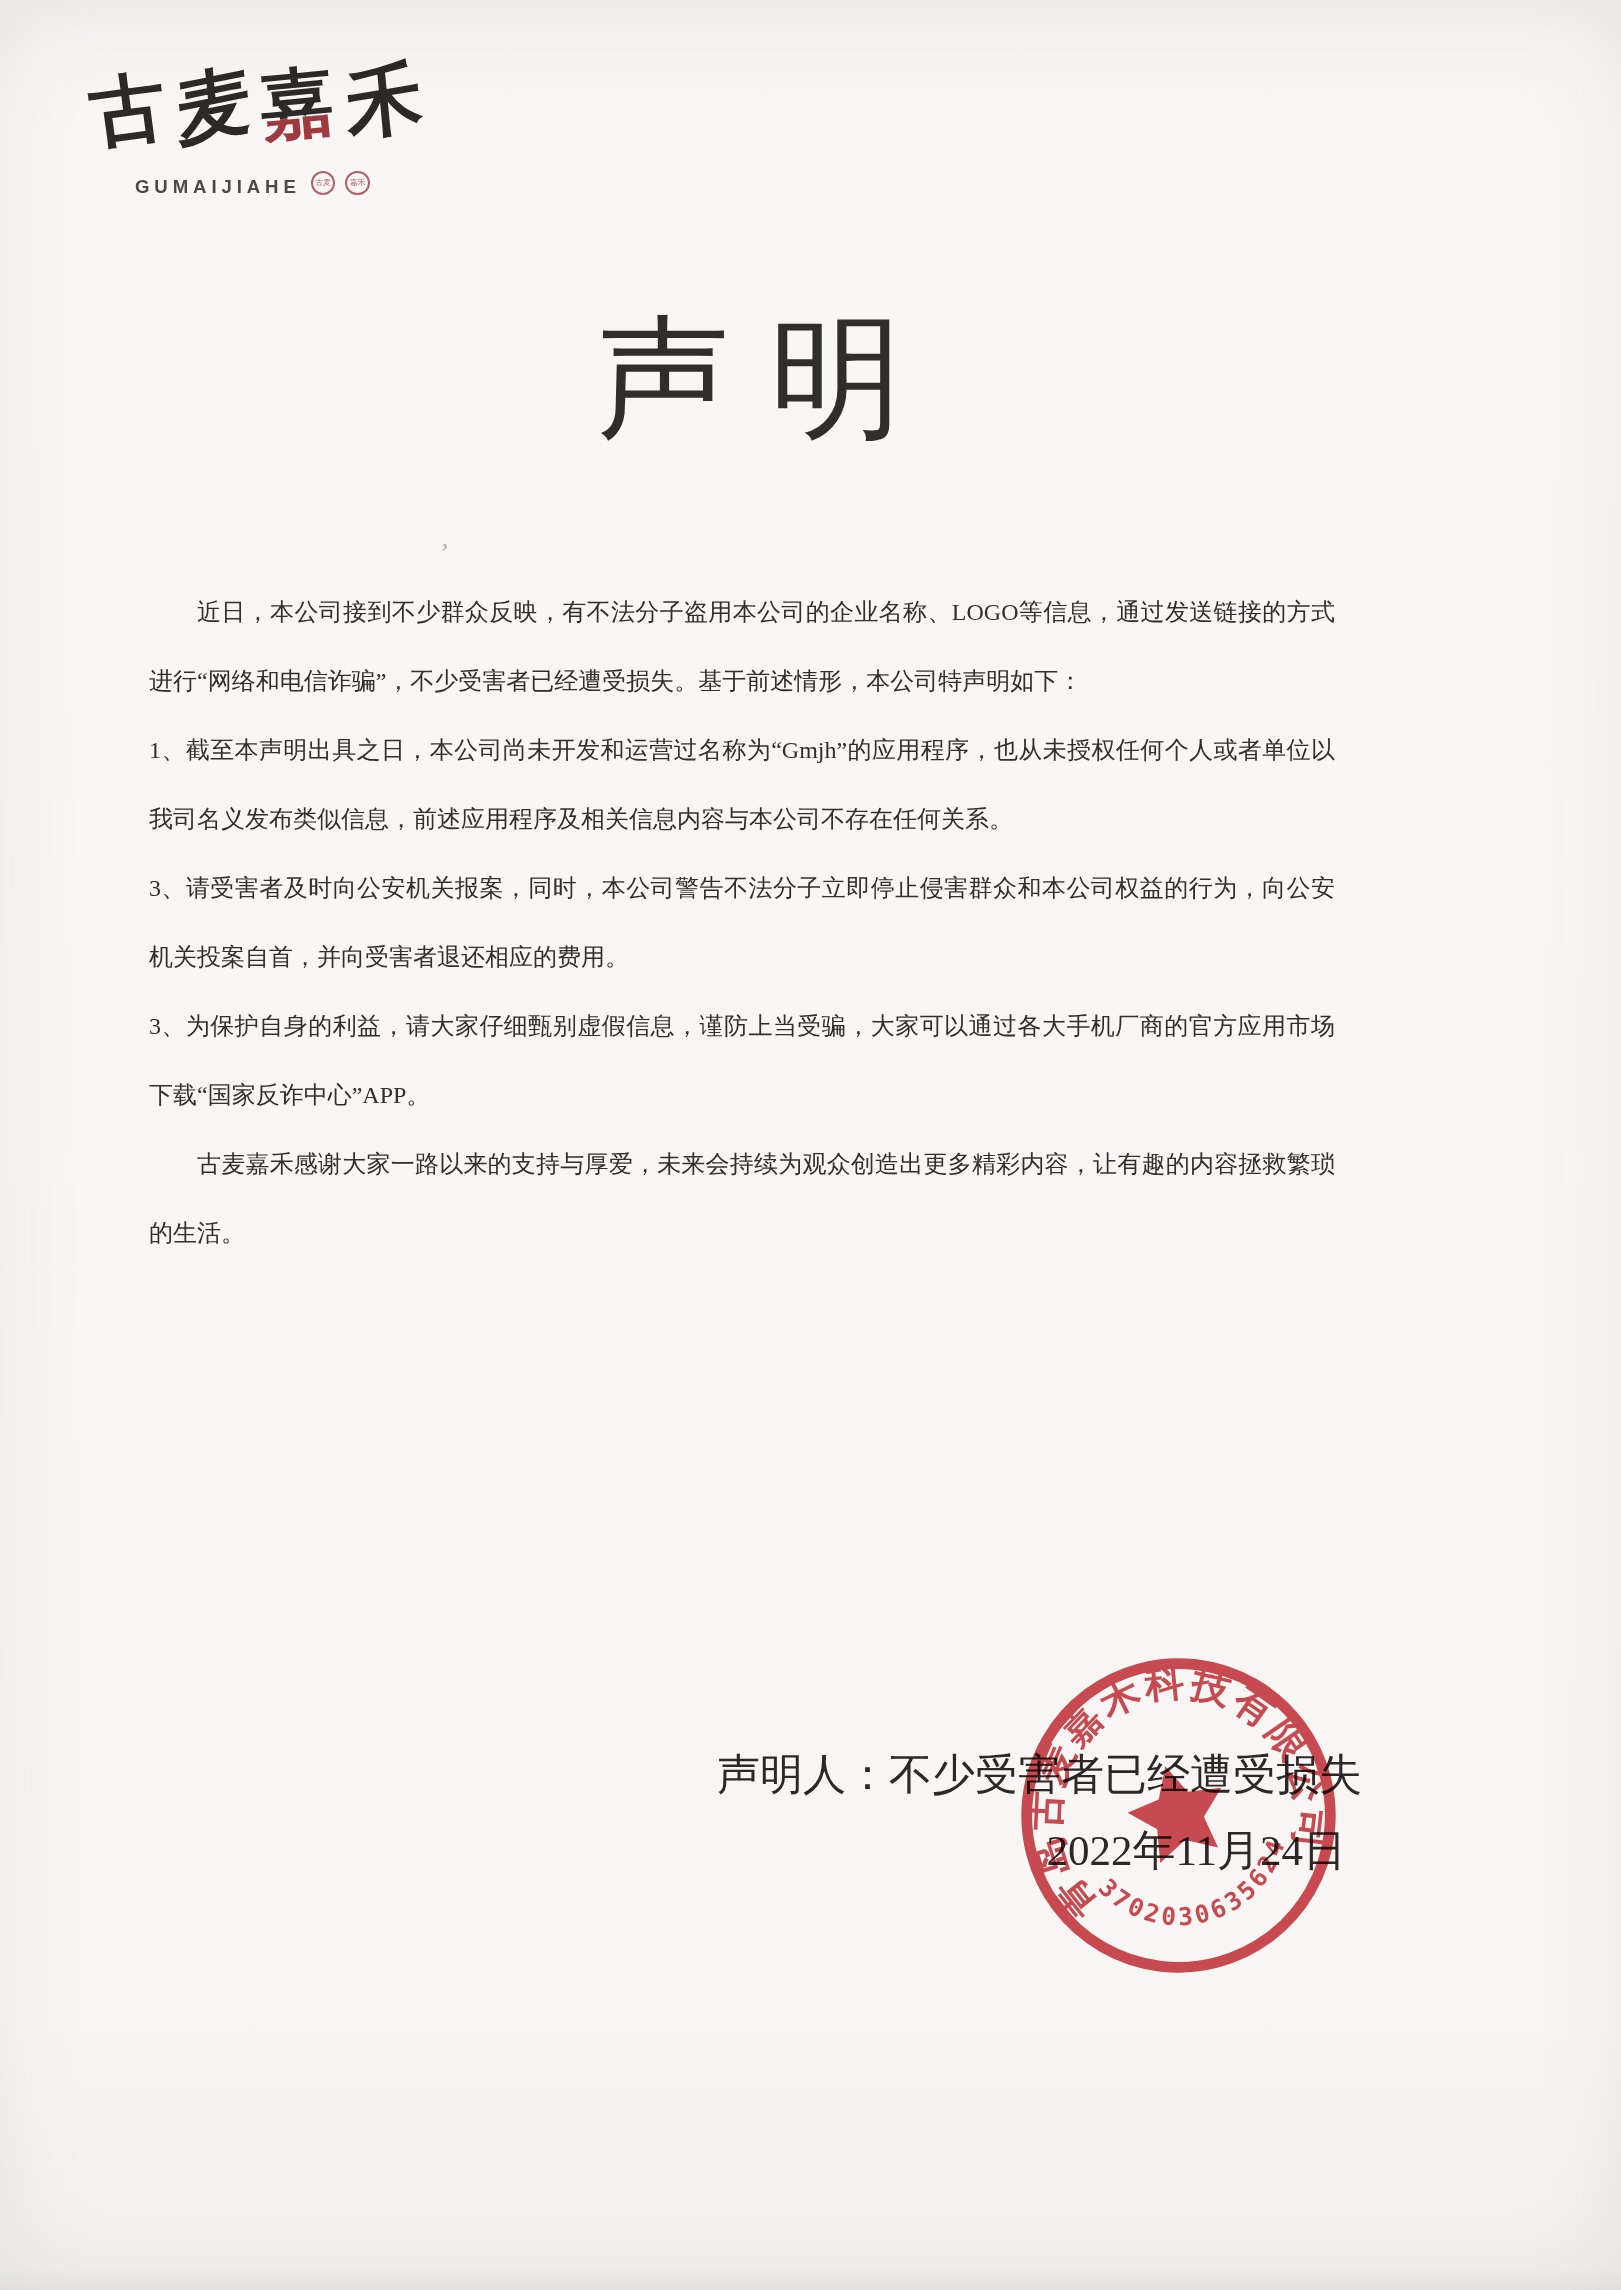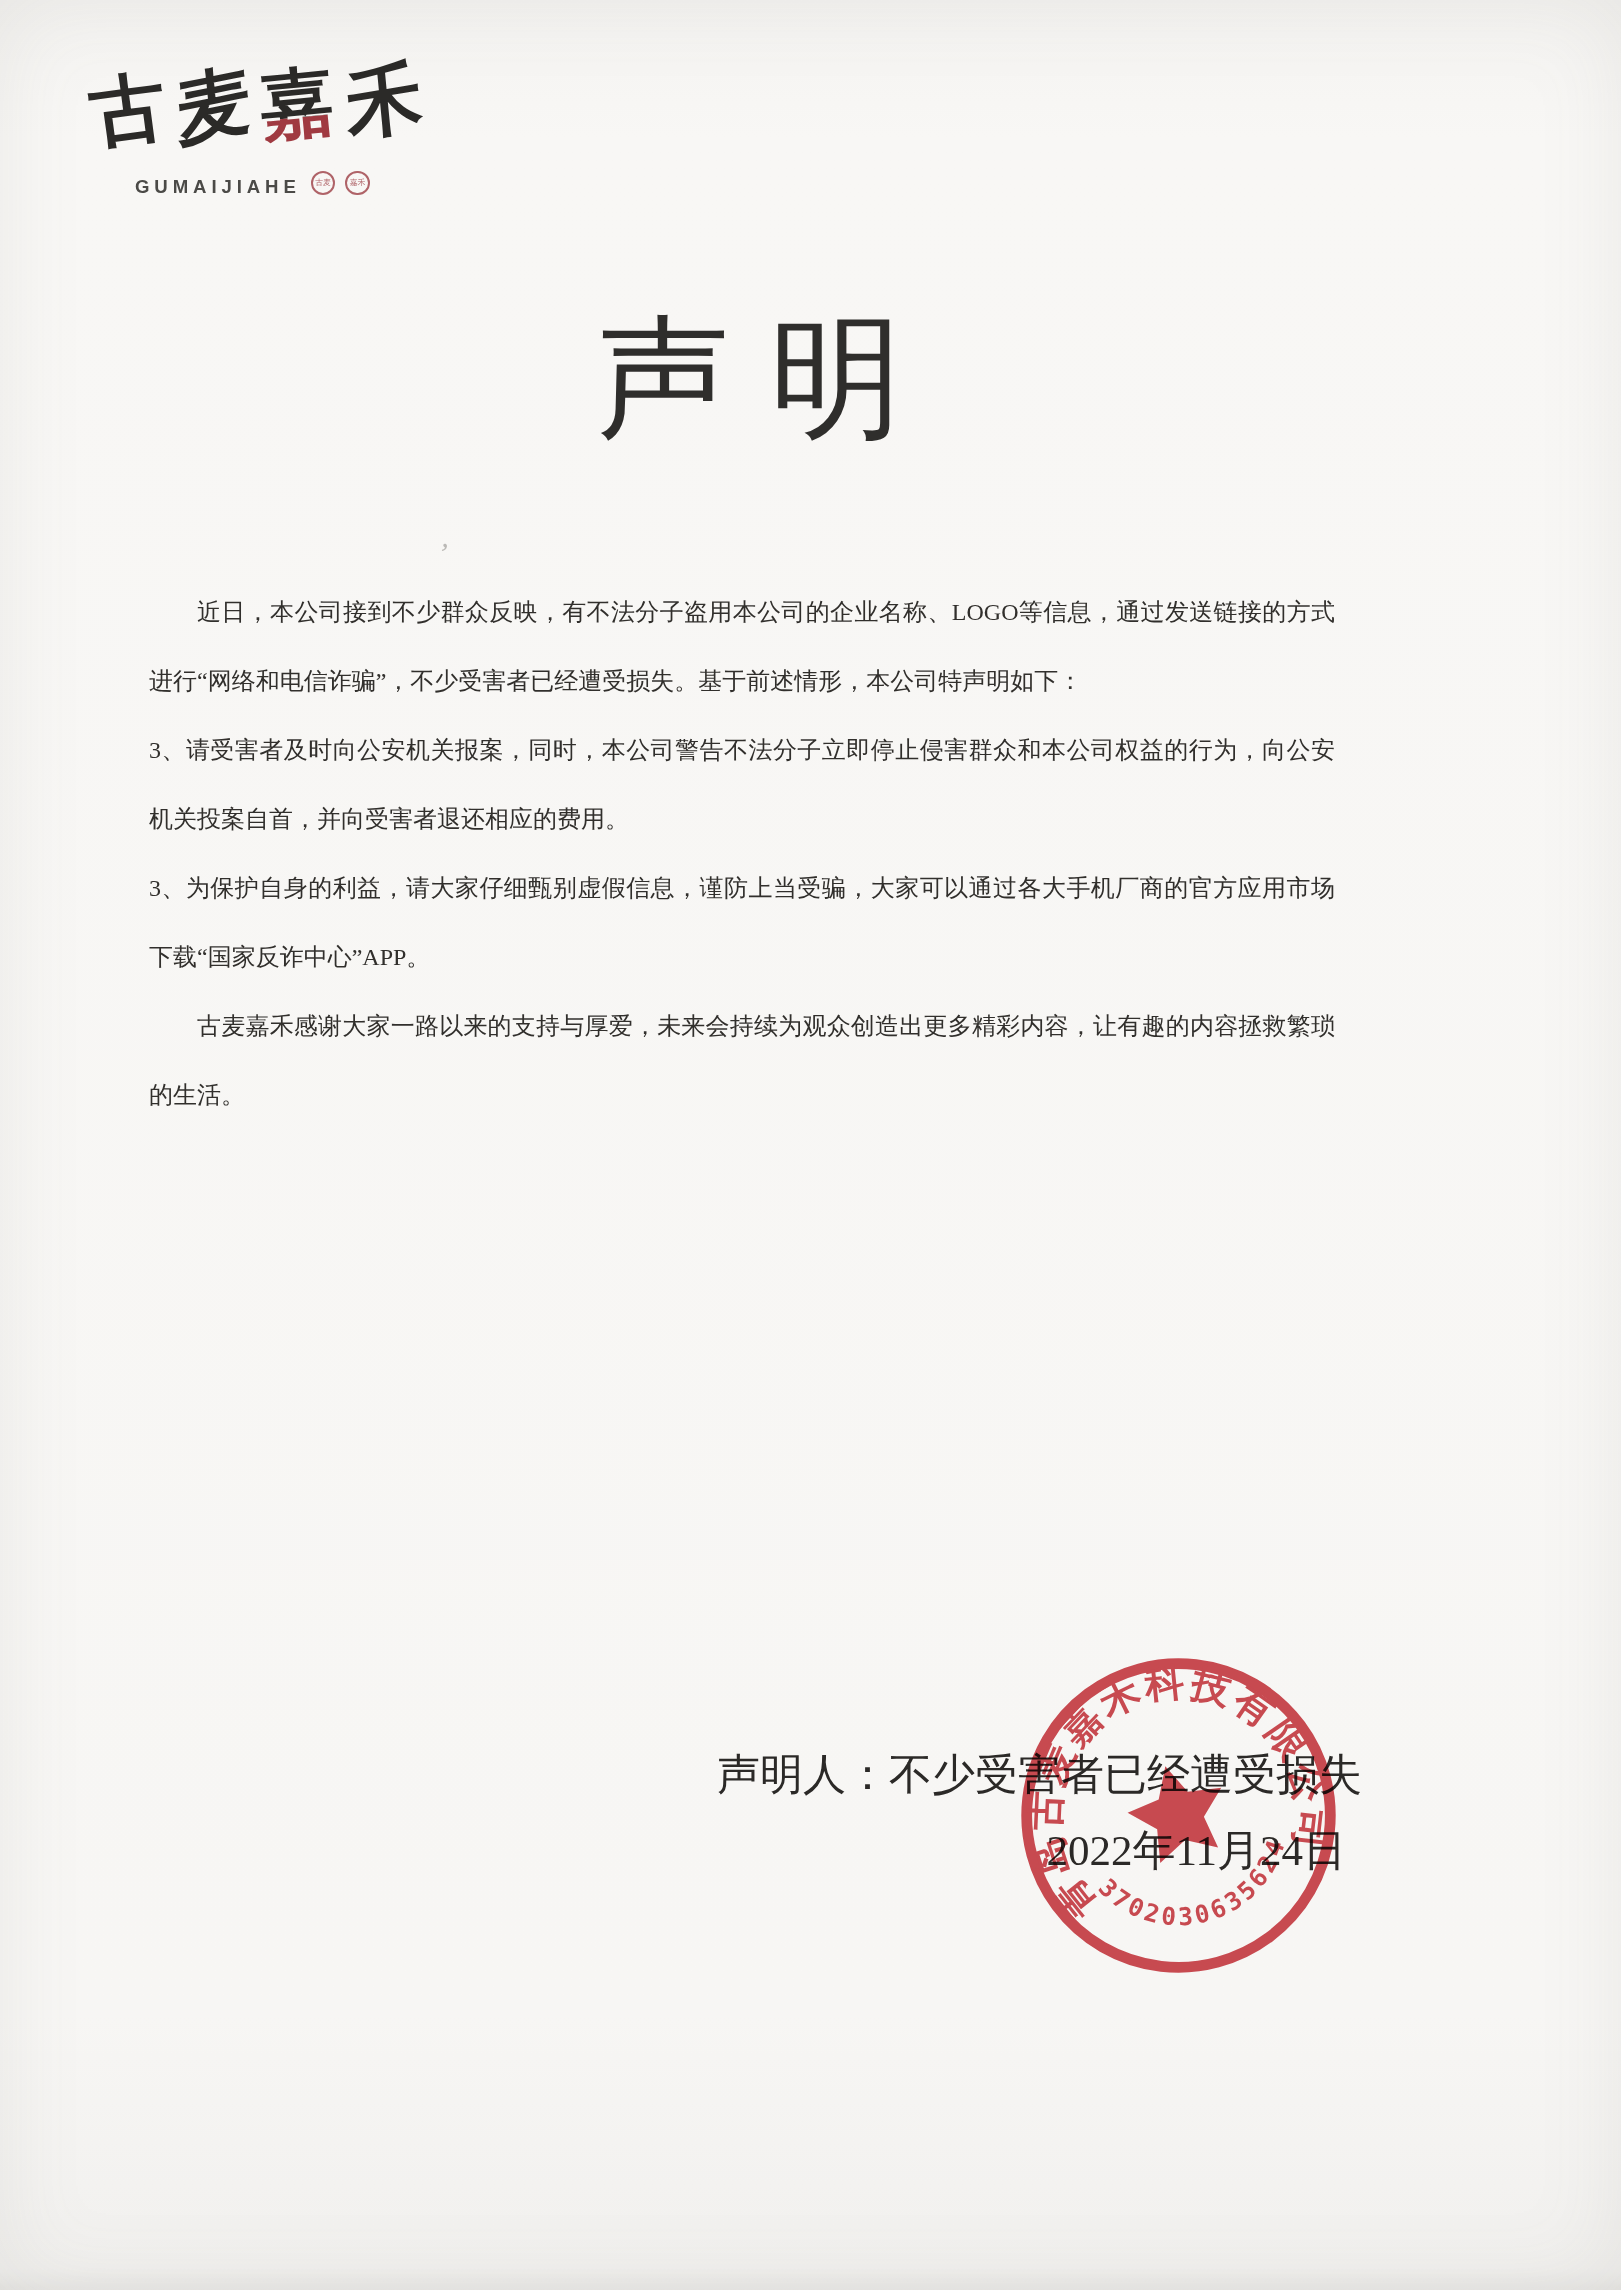--- a/index.html
+++ b/index.html
@@ -111,20 +111,21 @@
       <span class="mini-seal">嘉禾</span>
     </div>
   </div>
 
   <h1 class="doc-title">声明</h1>
 
   <span class="scan-artifact">’</span>
 
   <div class="body-text">
     <p class="intro para-indent">近日，本公司接到不少群众反映，有不法分子盗用本公司的企业名称、LOGO等信息，通过发送链接的方式进行“网络和电信诈骗”，不少受害者已经遭受损失。基于前述情形，本公司特声明如下：</p>
+    <p class="item">1、截至本声明出具之日，本公司尚未开发和运营过名称为“Gmjh”的应用程序，也从未授权任何个人或者单位以我司名义发布类似信息，前述应用程序及相关信息内容与本公司不存在任何关系。</p>
     <p class="item">3、请受害者及时向公安机关报案，同时，本公司警告不法分子立即停止侵害群众和本公司权益的行为，向公安机关投案自首，并向受害者退还相应的费用。</p>
     <p class="item">3、为保护自身的利益，请大家仔细甄别虚假信息，谨防上当受骗，大家可以通过各大手机厂商的官方应用市场下载“国家反诈中心”APP。</p>
     <p class="closing para-indent">古麦嘉禾感谢大家一路以来的支持与厚爱，未来会持续为观众创造出更多精彩内容，让有趣的内容拯救繁琐的生活。</p>
   </div>
 
   <div class="signature-line">声明人：不少受害者已经遭受损失</div>
   <div class="date-line">2022年11月24日</div>
 
   <div class="seal">
     <svg viewBox="0 0 340 340">

